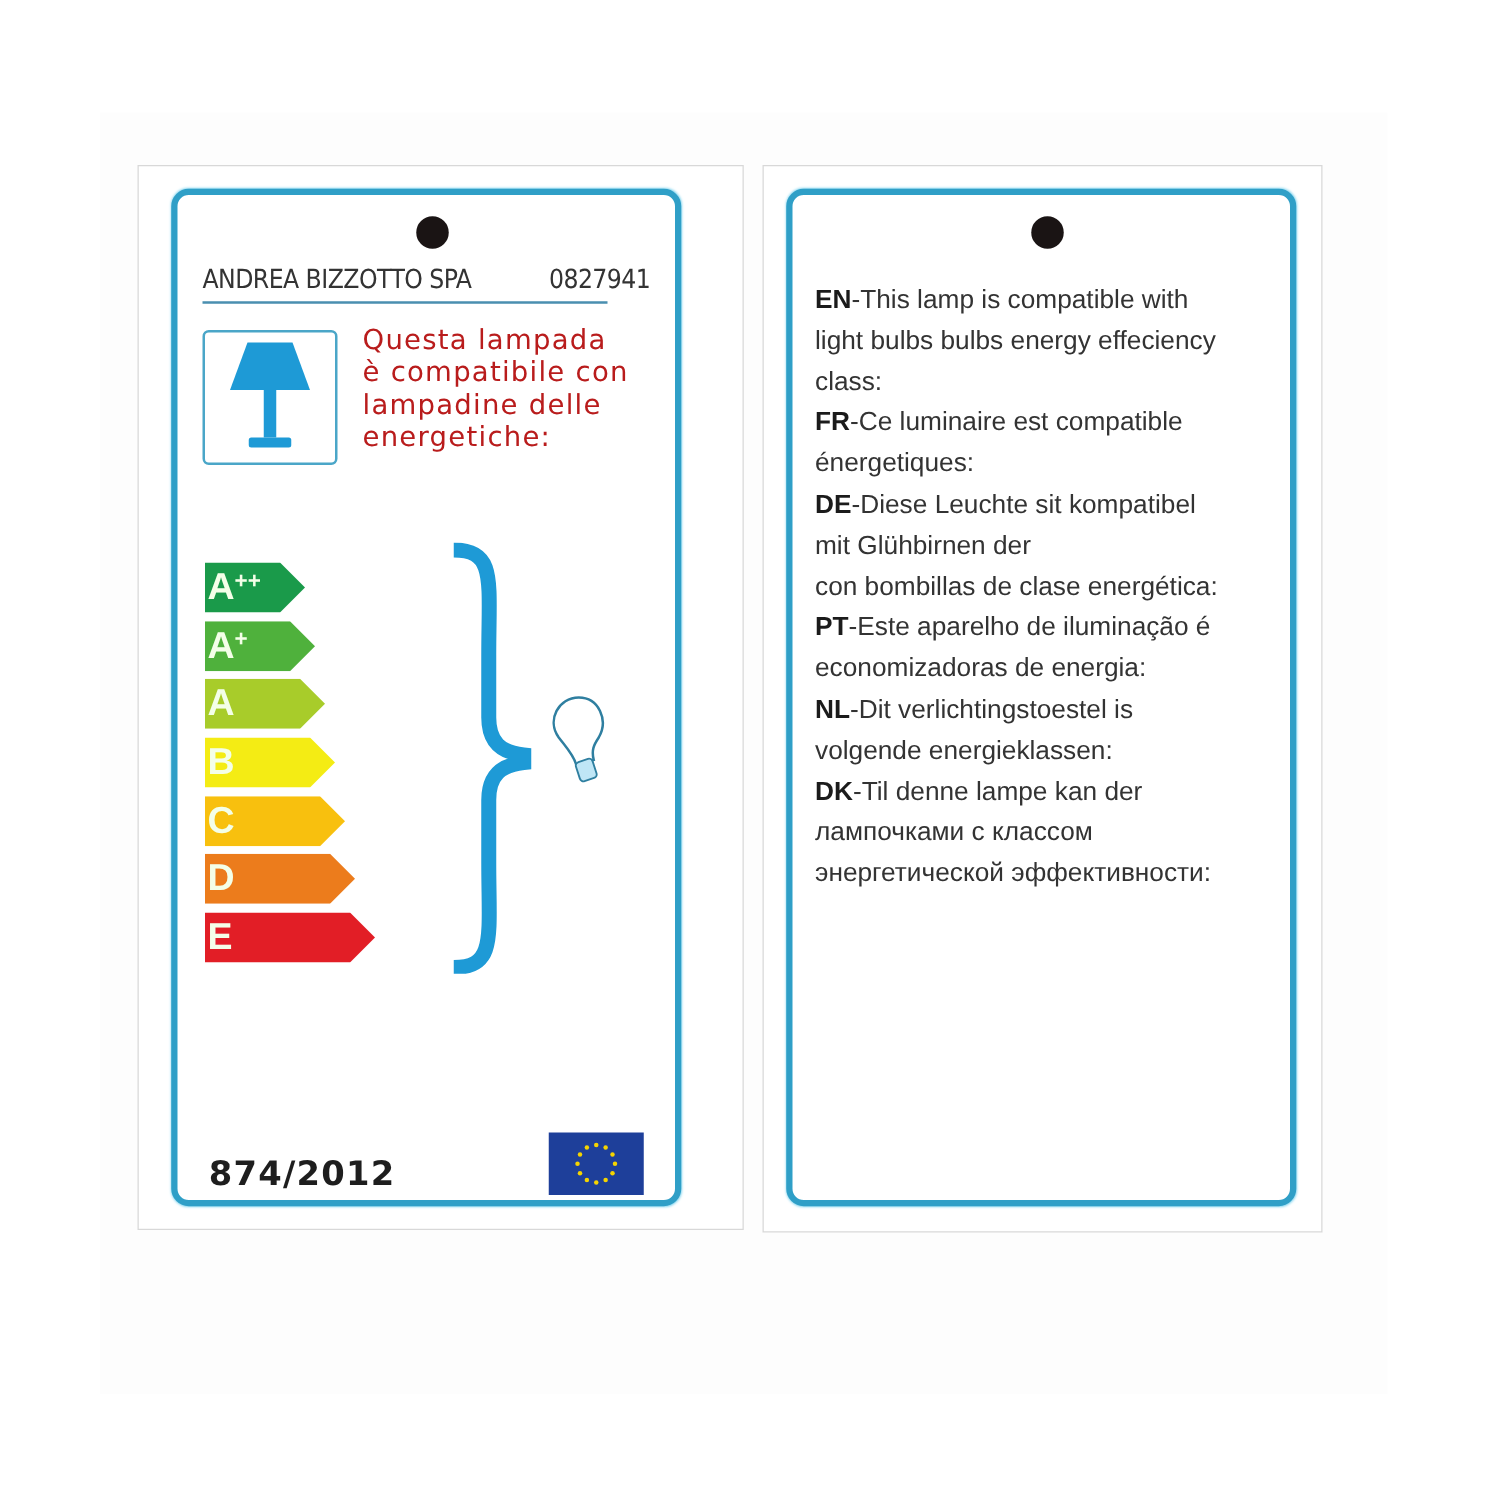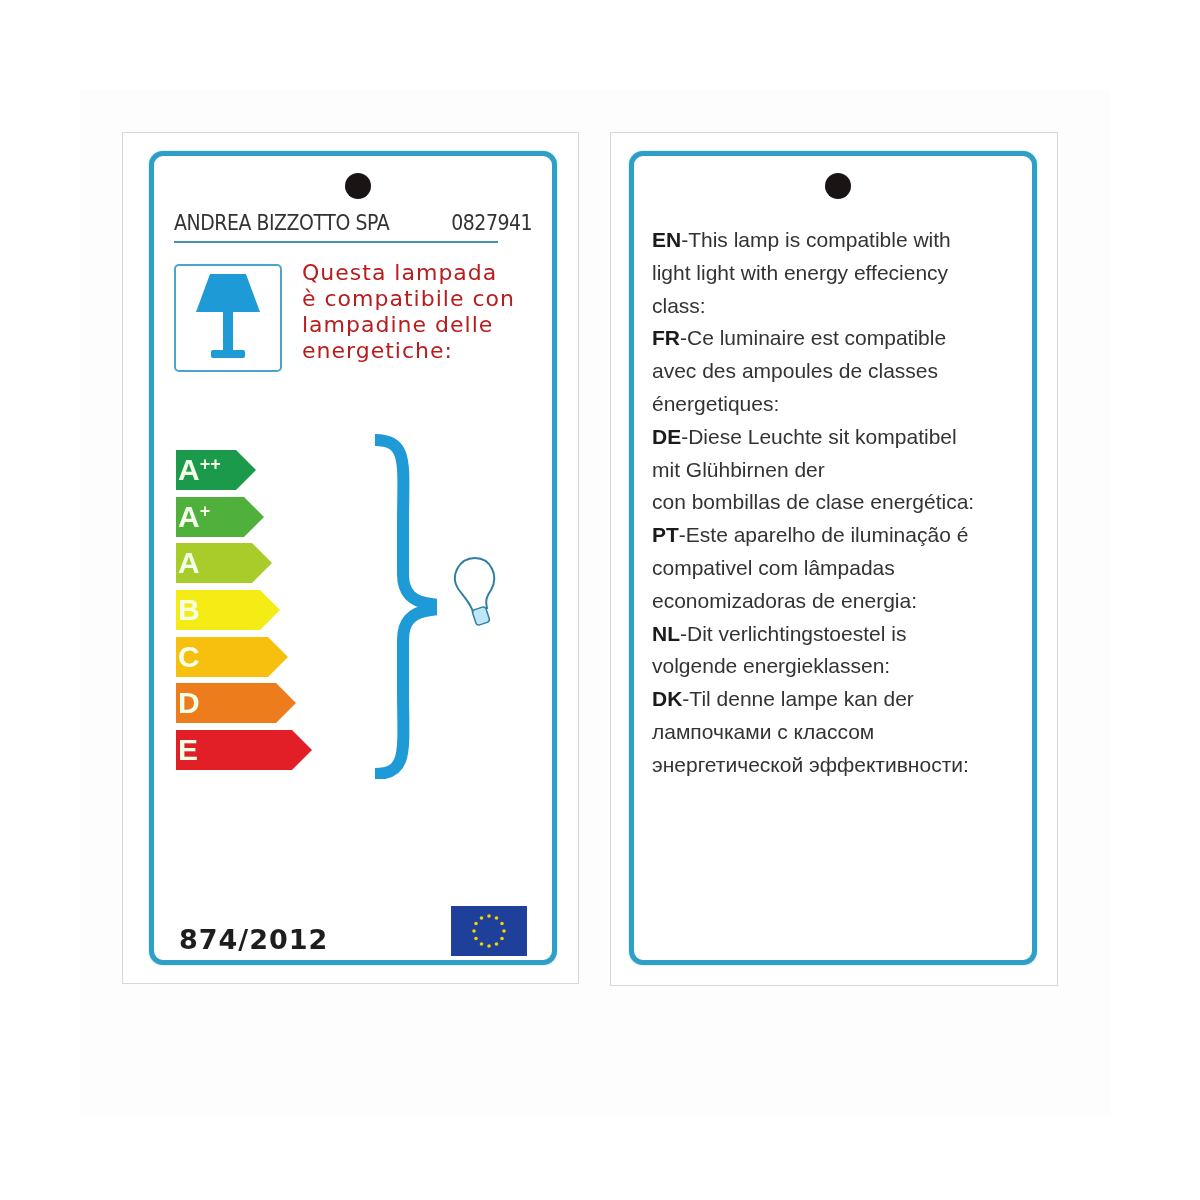--- a/index.html
+++ b/index.html
@@ -1,19 +1,19 @@
 <!DOCTYPE html>
 <html><head>
 <meta charset="utf-8">
 <style>
   html, body { margin:0; padding:0; }
   body { width:1200px; height:1200px; background:#ffffff; position:relative; overflow:hidden; font-family:"Liberation Sans", sans-serif; }
   .bgplate { position:absolute; left:80px; top:90px; width:1030px; height:1025px; background:#fdfdfd; }
   .card { position:absolute; background:#fff; border:1px solid #d8d8d8; }
-  .card.left { left:122px; top:132px; width:455px; height:850px; }
+  .card.left { left:110px; top:132px; width:455px; height:850px;padding-left:28px; }
   .card.right { left:610px; top:132px; width:446px; height:852px; }
   .frame { position:absolute; border:5px solid #2f9fc7; border-radius:14px; box-shadow:0 0 2px #7fd3ee; background:#fff; }
   .left .frame { left:26px; top:18px; width:398px; height:804px; }
   .right .frame { left:18px; top:18px; width:398px; height:804px; }
   .hole { position:absolute; width:26px; height:26px; border-radius:50%; background:#1a1414; }
   .left .hole { left:191px; top:17px; }
   .right .hole { left:191px; top:17px; }
   .brandline { position:absolute; left:20px; top:55px; width:360px; height:30px; border-bottom:2px solid #4a8fb0; font-size:21px; color:#333; font-family:"DejaVu Sans", sans-serif; letter-spacing:-0.5px; transform:scaleX(0.9); transform-origin:left; }
   .brandline .code { position:absolute; right:-38px; }
   .lampbox { position:absolute; left:20px; top:108px; width:104px; height:104px; border:2px solid #4aa6c8; border-radius:5px; }
@@ -132,30 +132,28 @@
         </svg>
     </div>
   </div>
 </div>
 
 <div class="card right">
   <div class="frame">
     <div class="hole"></div>
     <div class="ml" id="ml">
         <p><b>EN</b><span>-This lamp is compatible with</span></p>
-        <p>light light with energy effeciency</p>
+        <p>light bulbs bulbs energy effeciency</p>
         <p>class:</p>
         <p><b>FR</b><span>-Ce luminaire est compatible</span></p>
-        <p>avec des ampoules de classes</p>
         <p>énergetiques:</p>
         <p><b>DE</b><span>-Diese Leuchte sit kompatibel</span></p>
         <p>mit Glühbirnen der</p>
         <p>con bombillas de clase energética:</p>
         <p><b>PT</b><span>-Este aparelho de iluminação é</span></p>
-        <p>compativel com lâmpadas</p>
         <p>economizadoras de energia:</p>
         <p><b>NL</b><span>-Dit verlichtingstoestel is</span></p>
         <p>volgende energieklassen:</p>
         <p><b>DK</b><span>-Til denne lampe kan der</span></p>
         <p>лампочками с классом</p>
         <p>энергетической эффективности:</p>
       </div>
   </div>
 </div>
 

